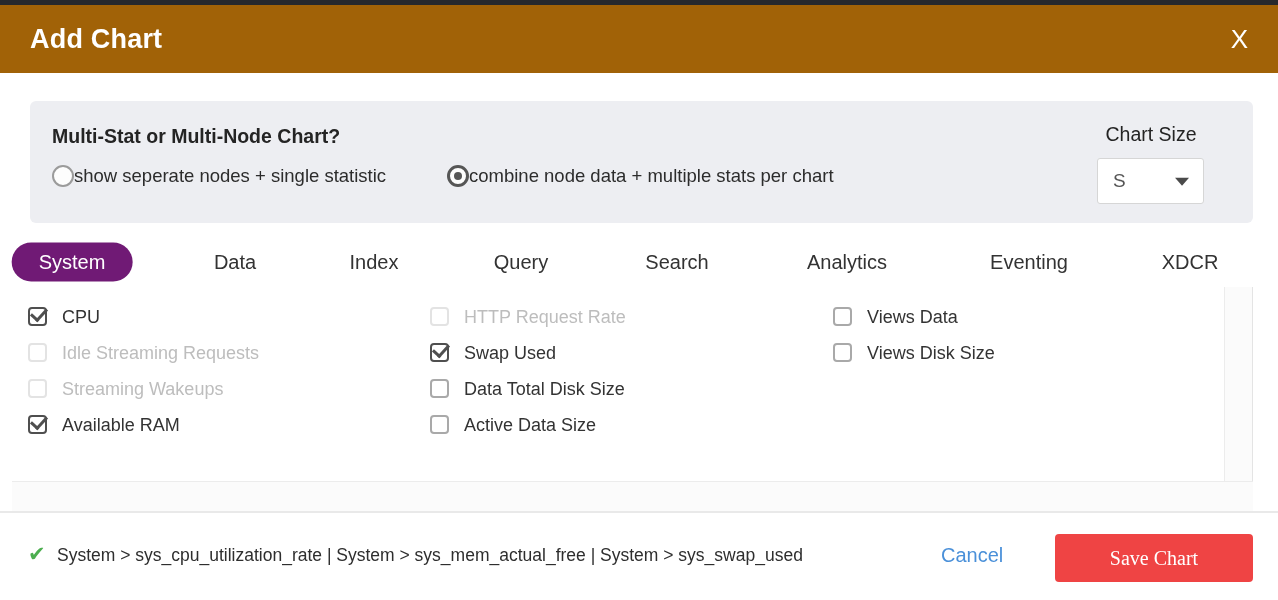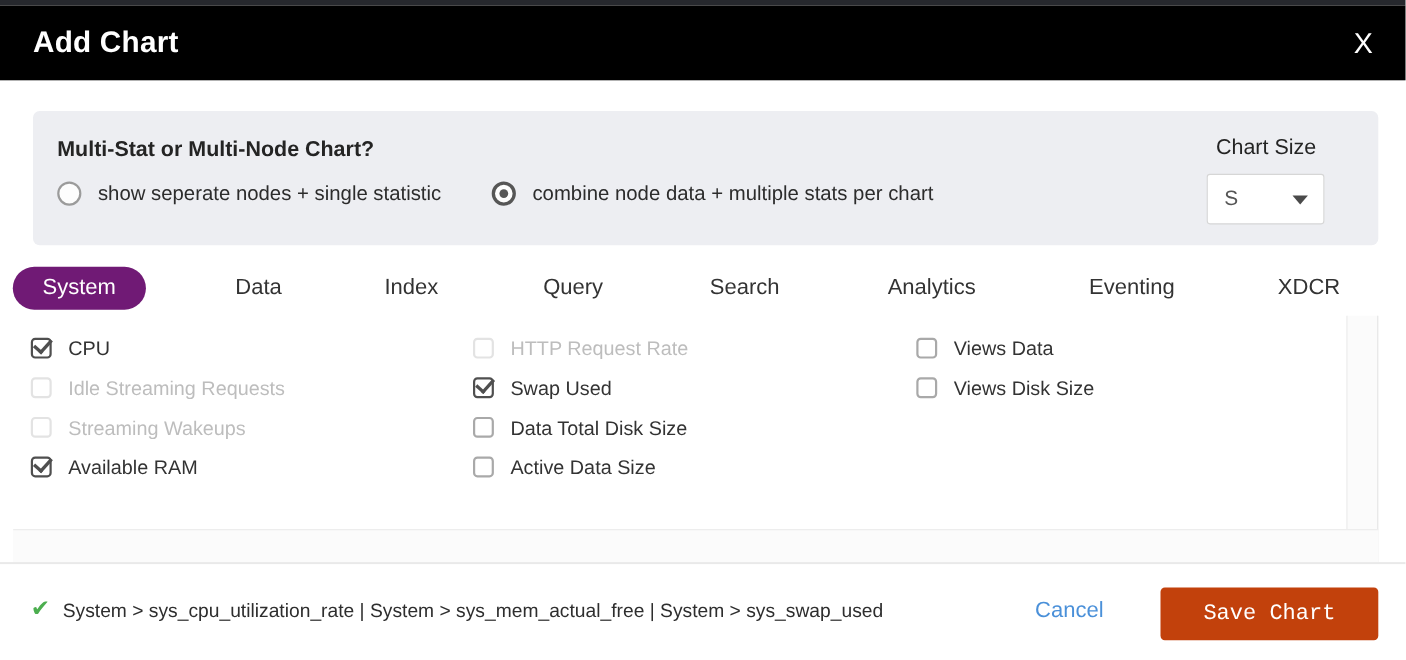--- a/index.html
+++ b/index.html
@@ -5,31 +5,31 @@
   * { margin:0; padding:0; box-sizing:border-box; }
   html,body { background:#fff; }
   .app {
     position:relative; width:1278px; height:600px; overflow:hidden;
     background:#ffffff; font-family:"Liberation Sans", sans-serif; color:#333;
   }
   
   .backdrop-strip { position:absolute; left:0; top:0; width:1278px; height:5px; background:#26282d; }
 
   
-  .modal-header { position:absolute; left:0; top:5px; width:1278px; height:68px; background:#000000; }
+  .modal-header { position:absolute; left:0; top:5px; width:1278px; height:68px; background:#a16207; }
   .modal-title { position:absolute; left:30px; top:50%; transform:translateY(-50%);
                  font-size:27px; font-weight:700; color:#ffffff; letter-spacing:0.2px; }
   .close-x { position:absolute; right:30px; top:50%; transform:translateY(-50%);
              font-size:26px; font-weight:400; color:#ffffff; cursor:pointer; line-height:1; }
 
   
   .panel { position:absolute; left:30px; top:101px; width:1223px; height:122px;
            background:#edeef2; border-radius:6px; }
   .question { position:absolute; left:22px; top:24px; font-size:19.5px; font-weight:700; color:#242424; }
-  .radio-row { position:absolute; top:64px; display:flex; align-items:center; gap:15px; cursor:pointer; }
+  .radio-row { position:absolute; top:64px; display:flex; align-items:center; cursor:pointer; }
   .radio-row.r1 { left:22px; }
   .radio-row.r2 { left:417px; }
   .radio { width:22px; height:22px; border-radius:50%; background:#fdfdfd;
            border:2px solid #9b9b9b; position:relative; flex:0 0 auto; }
   .radio-row.selected .radio { border:3px solid #565656; }
   .radio-row.selected .radio::after { content:''; position:absolute; left:50%; top:50%;
            transform:translate(-50%,-50%); width:8px; height:8px; border-radius:50%; background:#565656; }
   .radio-label { font-size:18.5px; color:#2c2c2c; }
 
   .chart-size { position:absolute; left:1067px; top:22px; width:108px; text-align:center; }
@@ -71,21 +71,21 @@
          background:#fbfbfb; border-top:1px solid #ececec; }
 
   
   .footer-divider { position:absolute; left:0; top:511px; width:1278px; height:2px; background:#e9e9e9; }
   .footer { position:absolute; left:0; top:513px; width:1278px; height:87px; background:#ffffff; }
   .success-check { position:absolute; left:28px; top:30px; font-size:21px; color:#4cae4f; line-height:1; }
   .summary { position:absolute; left:57px; top:32px; font-size:17.5px; color:#2e2e2e; }
   .cancel-link { position:absolute; left:941px; top:31px; font-size:20px; color:#4a90d9;
                  text-decoration:none; cursor:pointer; }
   .save-btn { position:absolute; left:1055px; top:21px; width:198px; height:48px;
-              background:#c2410c; color:#ffffff; font-size:20px; font-family:Liberation Mono, monospace;
+              background:#ef4444; color:#ffffff; font-size:20px; font-family:Liberation Serif, serif;
               border:none; border-radius:4px; cursor:pointer; }
 </style>
 </head>
 <body>
 
 <div class="app">
 
   <div class="backdrop-strip"></div>
 
   <header class="modal-header">

